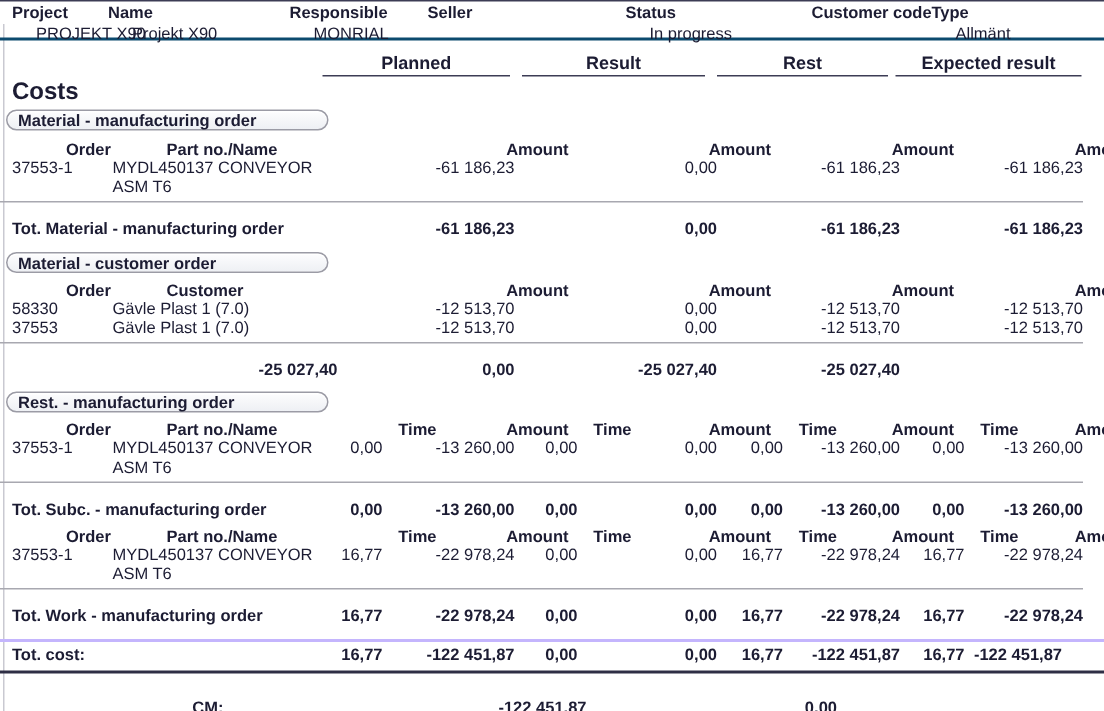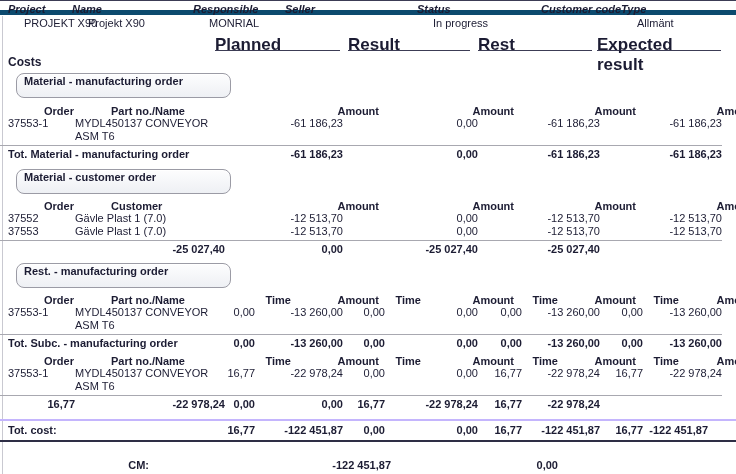--- a/index.html
+++ b/index.html
@@ -7,53 +7,53 @@
   .report {
     position:relative; width:736px; height:474px; background:#ffffff;
     font-family:"Liberation Sans","DejaVu Sans",sans-serif;
     font-size:11px; color:#1c1c33; overflow:hidden;
   }
   .b { font-weight:bold; }
   
   .vrule { position:absolute; left:2px; top:16px; bottom:0; width:1px; background:#c9c9d1; }
 
   
-  .tophead { position:absolute; left:0; top:0; width:736px; height:15px;
-    border-top:1px solid #3c3c55; border-bottom:5px solid #0c4a6e;font-style:italic; }
+  .tophead { position:absolute; left:0; top:0; width:736px; height:27px;
+    border-top:1px solid #3c3c55; border-bottom:2px solid #0c4a6e; }
   .tophead span, .toprow span { position:absolute; top:2px; white-space:nowrap; }
   .toprow { position:absolute; left:0; top:15px; width:736px; height:14px;margin-left:16px; }
   .h-project { left:8px; }   .h-name { left:72px; }  .h-resp { left:193px; }
   .h-seller { left:260px; width:80px; text-align:center; }
   .h-status { left:417px; }  .h-cust { left:529px;margin-left:12px; } .h-type { left:621px; }
 
   
-  .grouphead { position:absolute; top:35px; height:16px; text-align:left;
-    font-weight:bold; font-size:17px; border-bottom:1px solid #3c3c55; }
+  .grouphead { position:absolute; top:35px; height:16px; text-align:center;
+    font-weight:bold; font-size:12px; border-bottom:1px solid #3c3c55; }
   .g-planned { left:215px; width:125px; }
   .g-result  { left:348px; width:122px; }
   .g-rest    { left:478px; width:114px; }
   .g-expected{ left:597px; width:124px; }
 
   
   .body { position:absolute; left:0; top:0; width:736px; }
-  .costs { margin:56px 0 0 8px; font-size:12px; font-weight:bold; line-height:12px; }
-
-  .pill { margin:5px 0 0 16px; width:215px; height:25px; line-height:14px;
+  .costs { margin:56px 0 0 8px; font-size:16px; font-weight:bold; line-height:12px; }
+
+  .pill { margin:5px 0 0 4px; width:215px; height:14px; line-height:14px;
     border:1px solid #9b9ba5; border-radius:8px; padding-left:7px;
     font-weight:bold; background:linear-gradient(#fdfdfe, #eef0f4);
     box-shadow:inset 0 1px 0 #ffffff; cursor:default; }
 
   .grid { display:grid; padding-left:8px;
     grid-template-columns:67px 150px 30px 88px 42px 93px 44px 78px 43px 79px; }
   .grid .n { text-align:right; white-space:nowrap; }
   .grid .lbl { grid-column:1 / 3; white-space:nowrap; }
   .colhead { margin-top:8px; line-height:11px;margin-left:36px; }
   .colhead.t7 { margin-top:7px; }
   .row { line-height:13px; }
-  .total { margin:2px 0 0 0; border-top:1px solid #a8a8b0; padding-top:2px; line-height:12px; }
+  .total { margin:2px 0 0 0; border-top:1px solid #a8a8b0; padding-top:12px; line-height:12px; }
   .totalwrap { width:722px; }
   .m9 { margin-top:9px; } .m8 { margin-top:8px; }
 
   .grand { margin-top:9px; border-top:2px solid #c4b5fd; border-bottom:2px solid #2e2e45;
     padding-top:3px; padding-bottom:3px; line-height:13px; width:736px;
     grid-template-columns:67px 150px 30px 88px 42px 93px 44px 78px 43px 65px; padding-right:14px; }
 
   .summary { margin-top:16px; }
   .summary .grid { line-height:14px;gap:16px; }
   .summary .lbl { text-align:right; padding-right:92px; }
@@ -137,21 +137,21 @@
       <span class="n b"></span>
       <span class="n b">Amount</span>
       <span class="n b"></span>
       <span class="n b">Amount</span>
       <span class="n b"></span>
       <span class="n b">Amount</span>
       <span class="n b"></span>
       <span class="n b">Amount</span>
     </div>
     <div class="grid row">
-      <span>37552</span>
+      <span>58330</span>
       <span>Gävle Plast 1 (7.0)</span>
       <span class="n"></span>
       <span class="n">-12 513,70</span>
       <span class="n"></span>
       <span class="n">0,00</span>
       <span class="n"></span>
       <span class="n">-12 513,70</span>
       <span class="n"></span>
       <span class="n">-12 513,70</span>
     </div>
@@ -238,20 +238,21 @@
       <span class="n">-22 978,24</span>
       <span class="n">0,00</span>
       <span class="n">0,00</span>
       <span class="n">16,77</span>
       <span class="n">-22 978,24</span>
       <span class="n">16,77</span>
       <span class="n">-22 978,24</span>
     </div>
     <div class="totalwrap">
         <div class="grid total">
+      <span class="lbl b">Tot.  Work - manufacturing order</span>
       <span class="n b">16,77</span>
       <span class="n b">-22 978,24</span>
       <span class="n b">0,00</span>
       <span class="n b">0,00</span>
       <span class="n b">16,77</span>
       <span class="n b">-22 978,24</span>
       <span class="n b">16,77</span>
       <span class="n b">-22 978,24</span>
     </div>
       </div>

